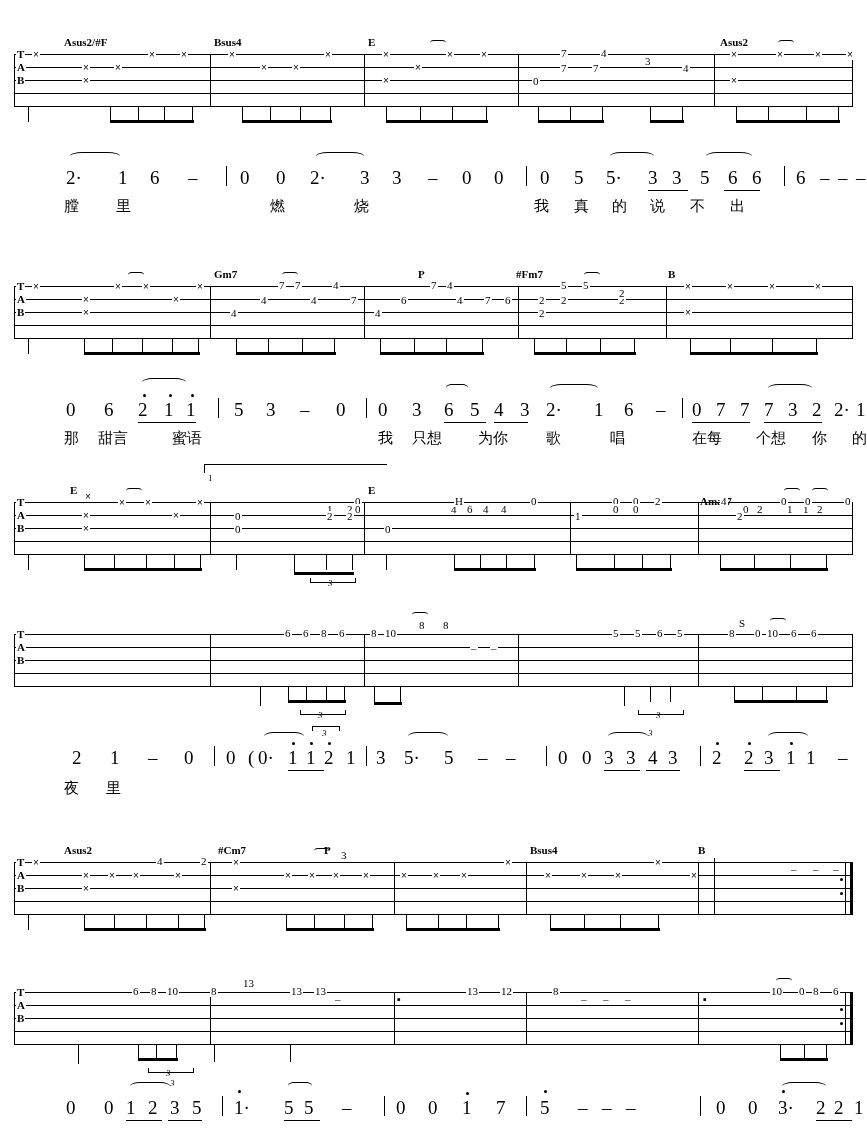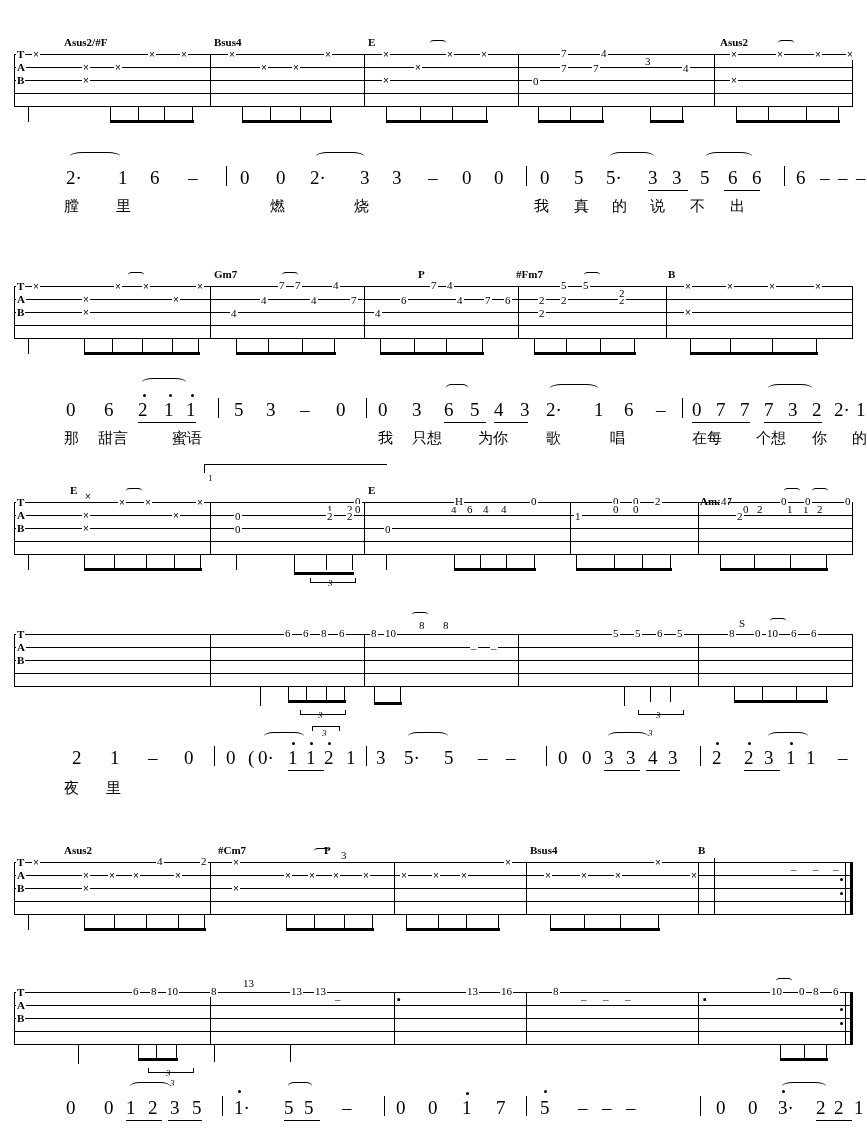--- a/index.html
+++ b/index.html
@@ -673,21 +673,21 @@
       <div class="n" style="left:118px;top:-6px;">6</div>
       <div class="n" style="left:136px;top:-6px;">8</div>
       <div class="n" style="left:152px;top:-6px;">10</div>
       <div class="n" style="left:196px;top:-6px;">8</div>
       <div class="n" style="left:228px;top:-14px;">13</div>
       <div class="n" style="left:276px;top:-6px;">13</div>
       <div class="n" style="left:300px;top:-6px;">13</div>
       <div class="n" style="left:320px;top:2px;">–</div>
       <div class="n" style="left:382px;top:2px;">▪</div>
       <div class="n" style="left:452px;top:-6px;">13</div>
-      <div class="n" style="left:486px;top:-6px;">16</div>
+      <div class="n" style="left:486px;top:-6px;">12</div>
       <div class="n" style="left:538px;top:-6px;">8</div>
       <div class="n" style="left:566px;top:2px;">–</div>
       <div class="n" style="left:588px;top:2px;">–</div>
       <div class="n" style="left:610px;top:2px;">–</div>
       <div class="n" style="left:688px;top:2px;">▪</div>
       <div class="n" style="left:756px;top:-6px;">10</div>
       <div class="n" style="left:784px;top:-6px;">0</div>
       <div class="n" style="left:798px;top:-6px;">8</div>
       <div class="n" style="left:818px;top:-6px;">6</div>
 

